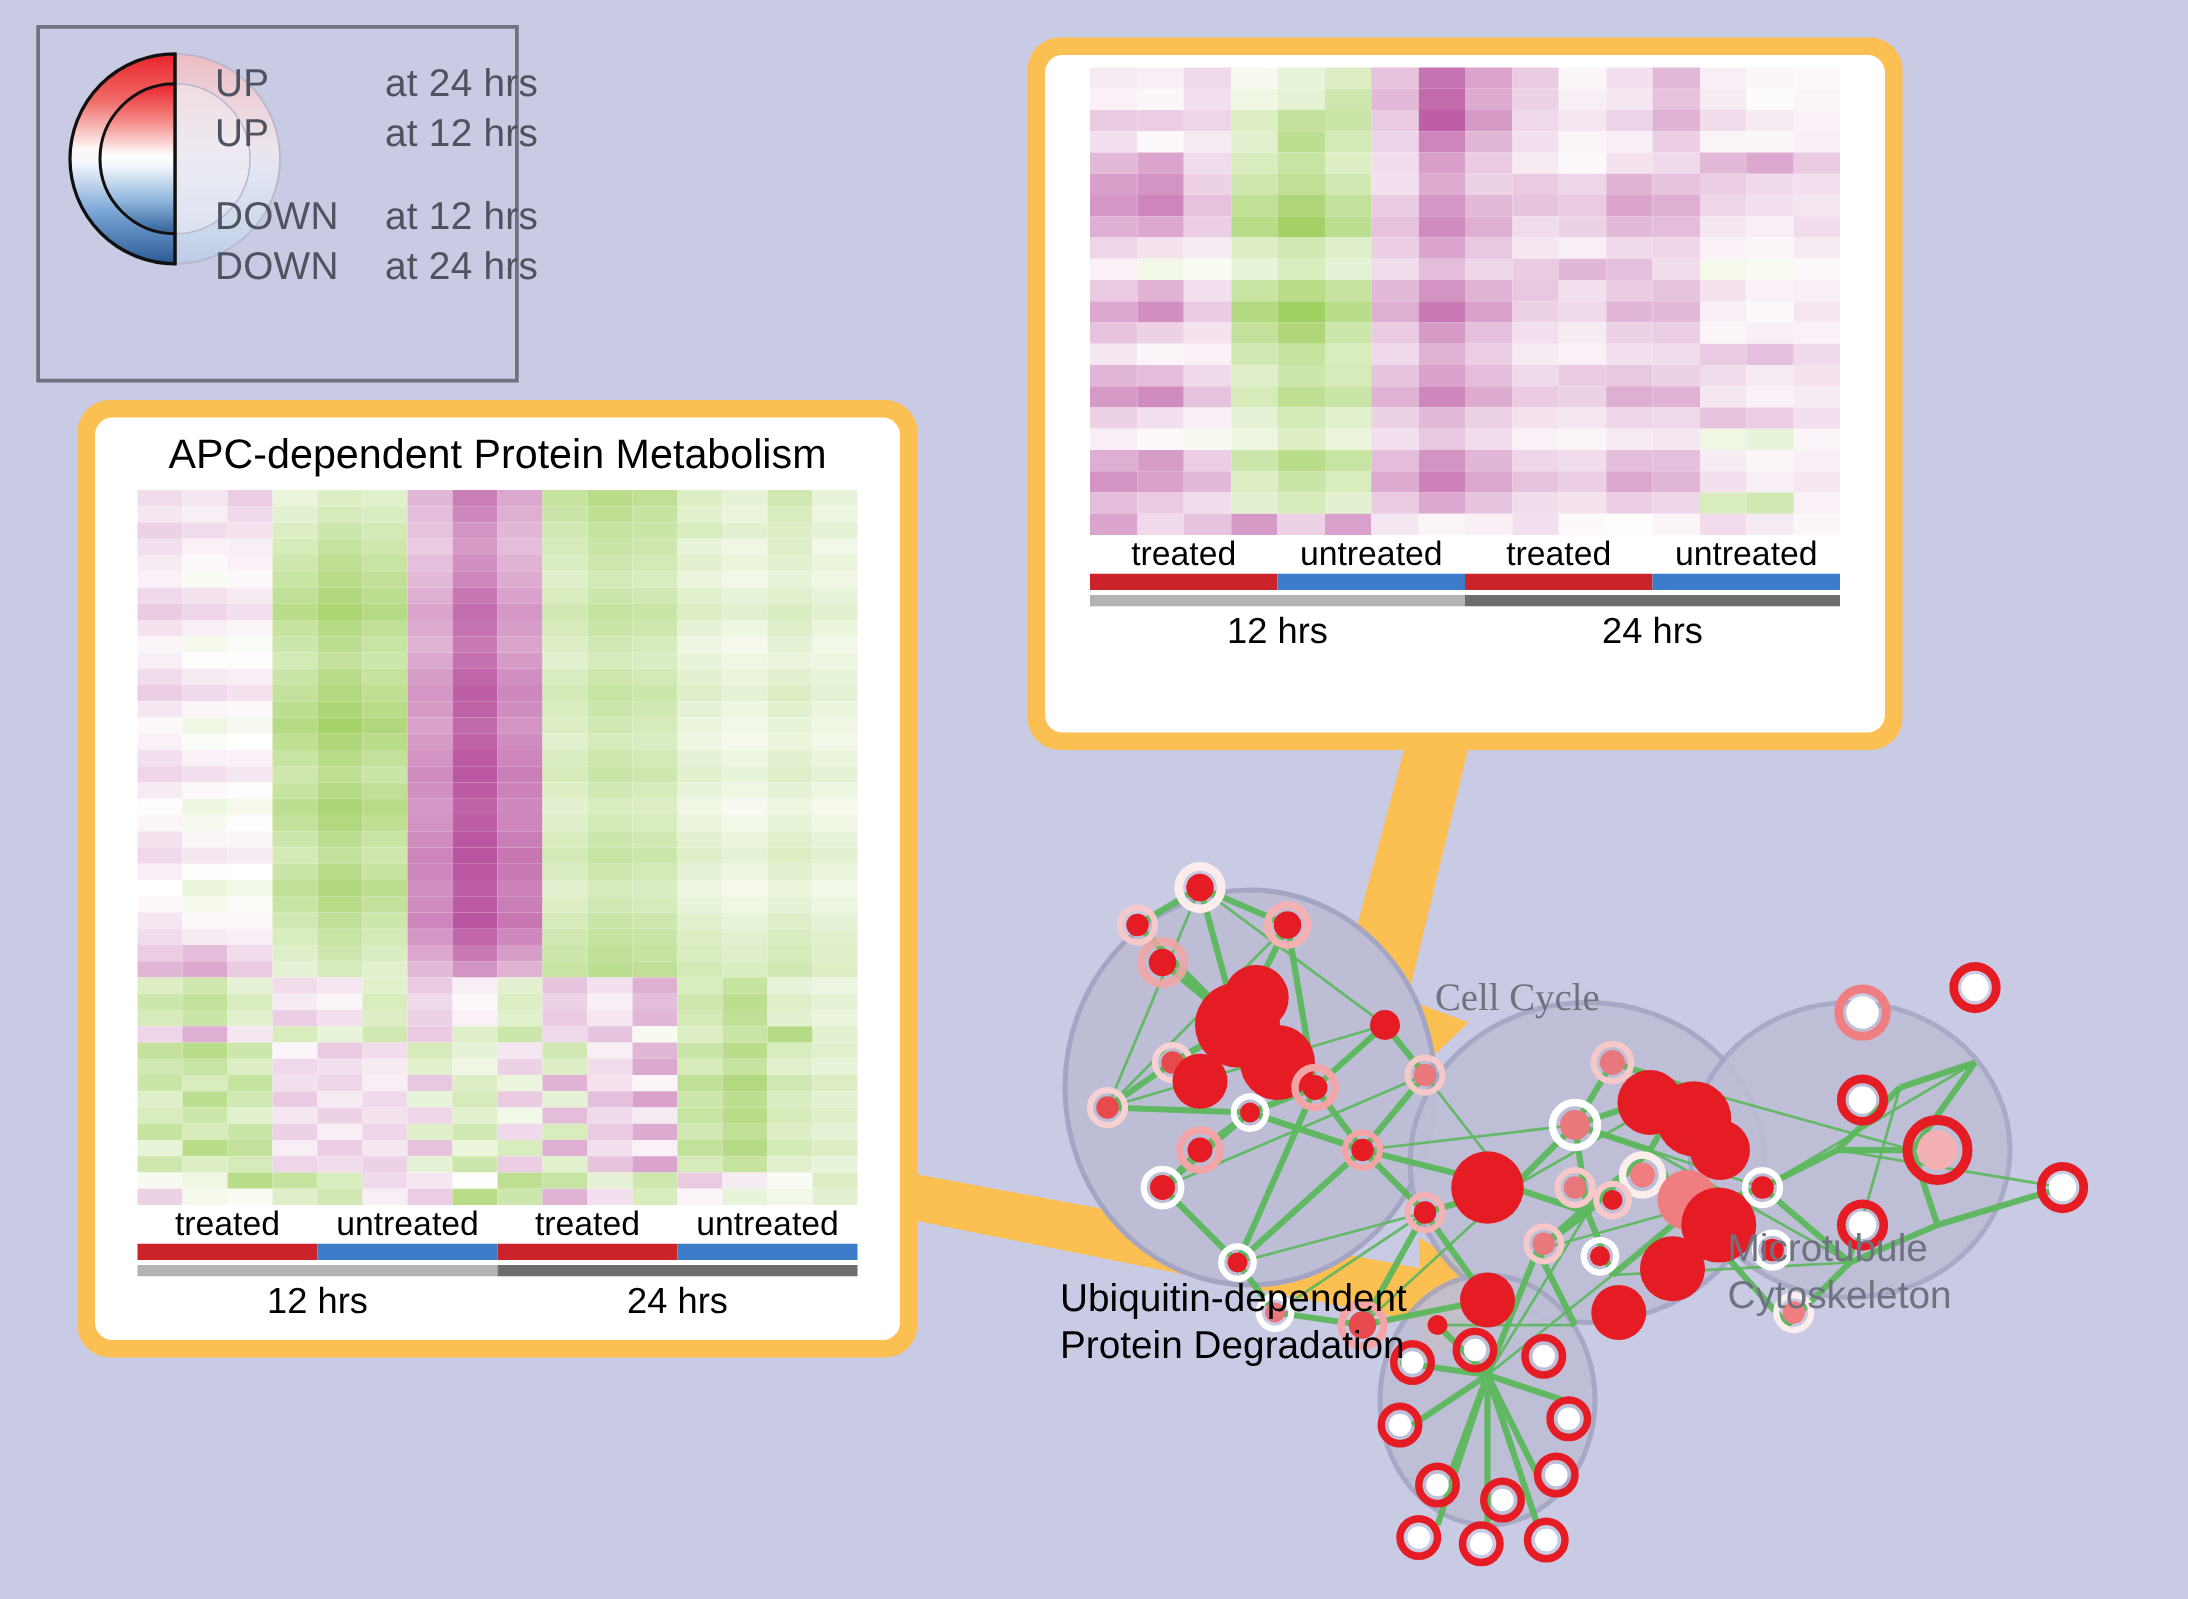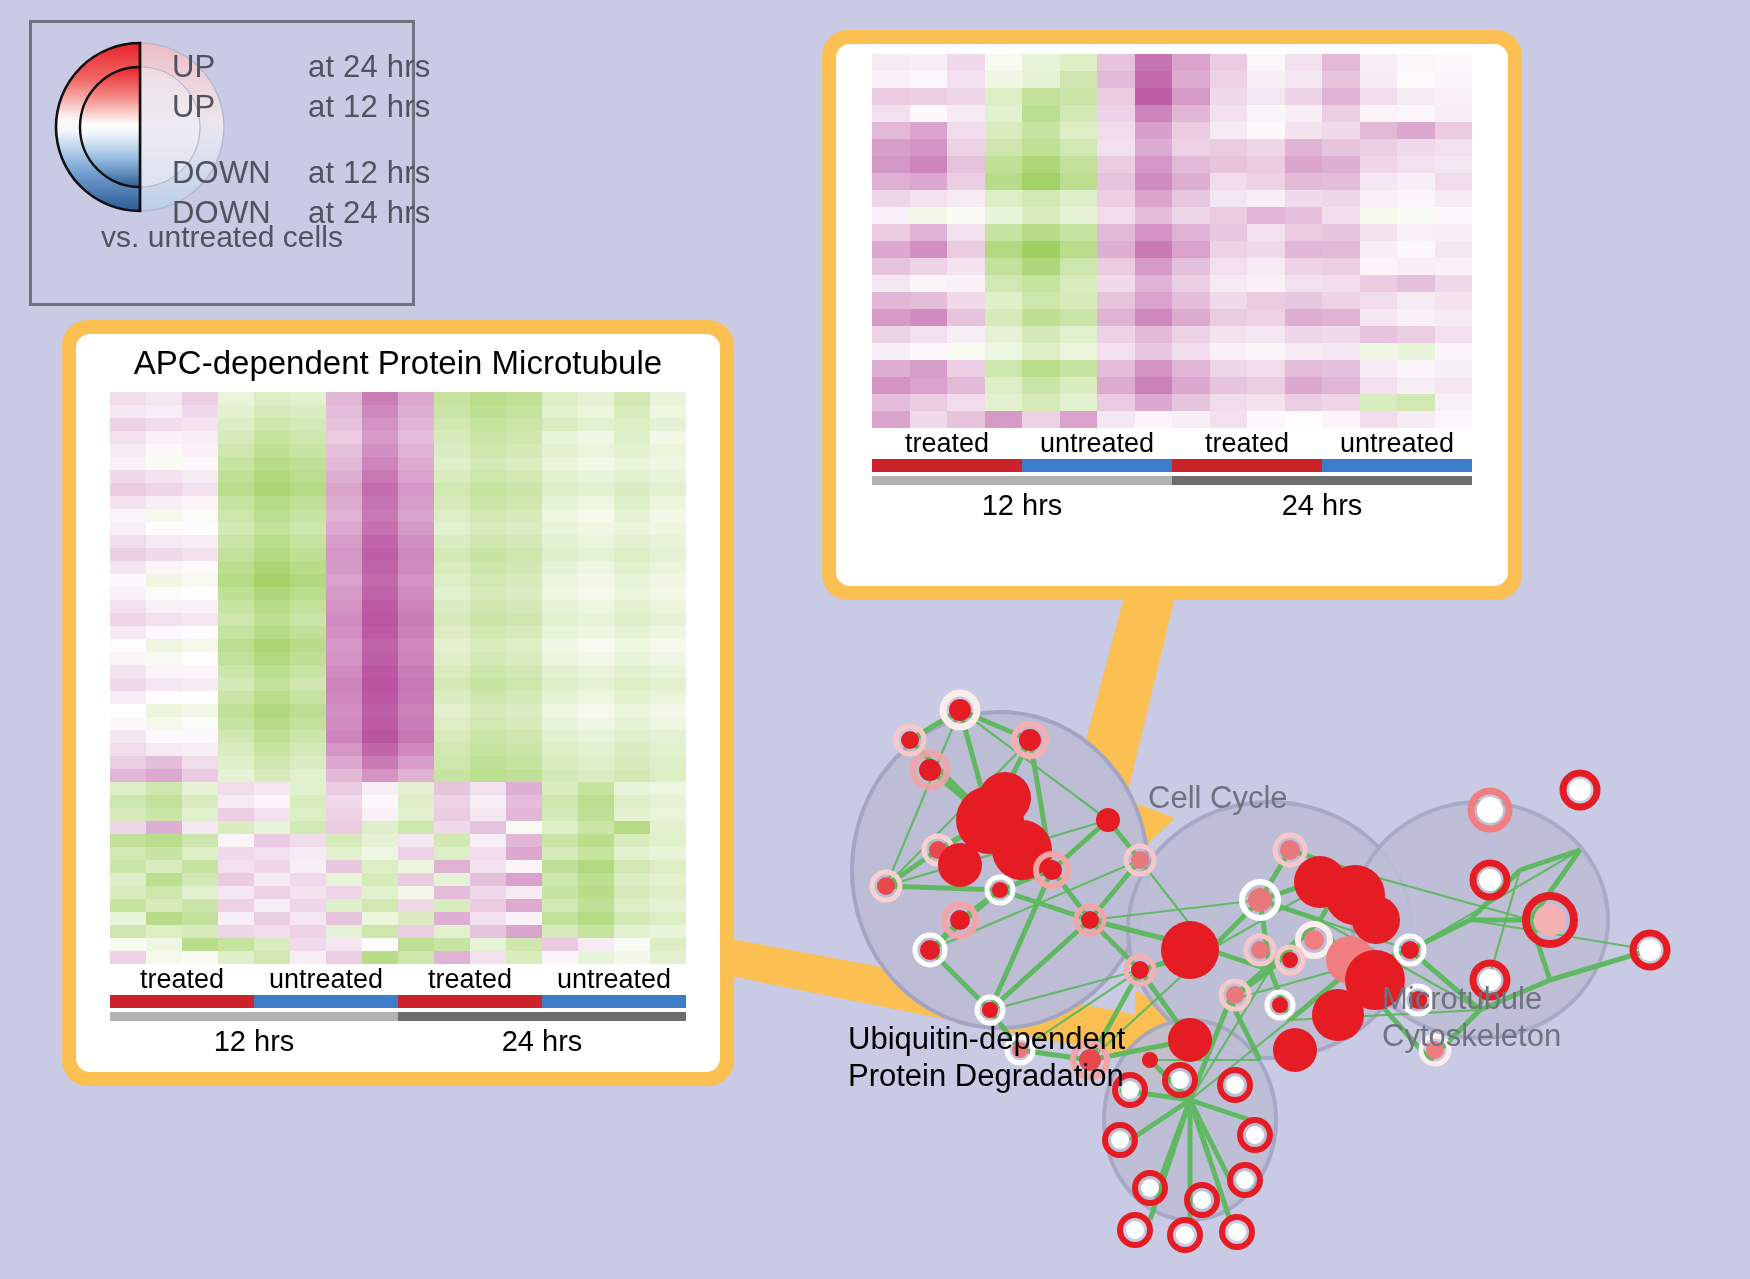--- a/index.html
+++ b/index.html
@@ -59,21 +59,21 @@
   .bar-row{display:flex;}
   .bar-row div{height:13px;}
   .bar-row.thin div{height:9px;}
   .time-labels{display:flex;}
   .time-labels span{flex:1;text-align:center;font-size:29px;color:#000;padding-top:4px;}
 
   
   #network{position:absolute;left:790px;top:620px;width:950px;height:659px;}
   .net-label{position:absolute;white-space:nowrap;}
   #lbl-dna{left:305px;top:42px;font-size:33px;color:#000;}
-  #lbl-cellcycle{left:358px;top:160px;font-size:31px;color:#6f7281;}
+  #lbl-cellcycle{left:358px;top:160px;font-size:31px;color:#6f7281;font-family:Liberation Serif, serif;}
   #lbl-microtubule{left:592px;top:360px;font-size:31px;color:#6f7281;line-height:1.2;}
   #lbl-ubiquitin{left:58px;top:400px;font-size:31px;color:#000;line-height:1.2;}
 </style>
 </head>
 <body>
 
 <div id="stage">
 
   <div id="legend-box">
     <svg id="legend-dial" viewBox="0 0 180 180">
@@ -123,21 +123,20 @@
     <div class="legend-row" style="left:140px;top:132px;">
       <span class="legend-dir">DOWN</span>
       <span>at 12 hrs</span>
     </div>
     <div class="legend-row" style="left:140px;top:172px;">
       <span class="legend-dir">DOWN</span>
       <span>at 24 hrs</span>
     </div>
 
     <div id="legend-caption">
-      <div>vs. untreated cells</div>
     </div>
   </div>
 
 
   <svg style="position:absolute;left:0;top:0;width:1750px;height:1279px;pointer-events:none;">
 
     <g>
       <path d="M1134 560 L1184 560 L1118 832 L1065 818 Z" fill="#fcbf52"></path>
       <path d="M1100 790 L1118 872 L1175 818 Z" fill="#fcbf52"></path>
     </g>
@@ -526,21 +525,21 @@
               <span>12 hrs</span>
               <span>24 hrs</span>
             </div>
         </div>
       </div>
     </div>
   </div>
 
   <div class="panel" id="panel-apc">
     <div class="panel-inner">
-      <div class="panel-title">APC-dependent Protein Microtubule</div>
+      <div class="panel-title">APC-dependent Protein Metabolism</div>
       <div class="heat-wrap" style="width:576px;">
         <div class="heat" id="heat-apc" style="grid-template-columns: repeat(16, 36px); grid-auto-rows: 13px;">
             <i style="background: rgb(241, 220, 236);"></i>
             <i style="background: rgb(245, 231, 241);"></i>
             <i style="background: rgb(235, 206, 228);"></i>
             <i style="background: rgb(234, 245, 220);"></i>
             <i style="background: rgb(221, 238, 197);"></i>
             <i style="background: rgb(225, 240, 205);"></i>
             <i style="background: rgb(225, 182, 214);"></i>
             <i style="background: rgb(202, 126, 183);"></i>

